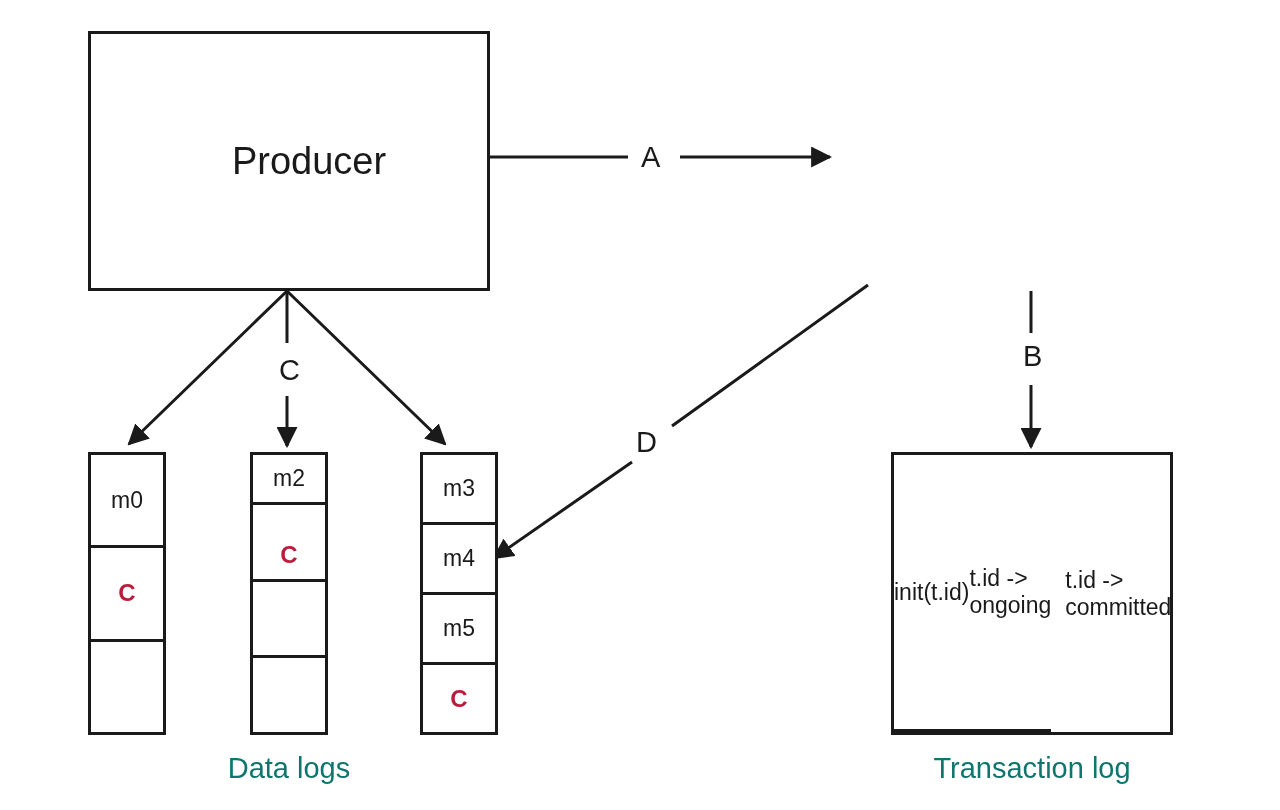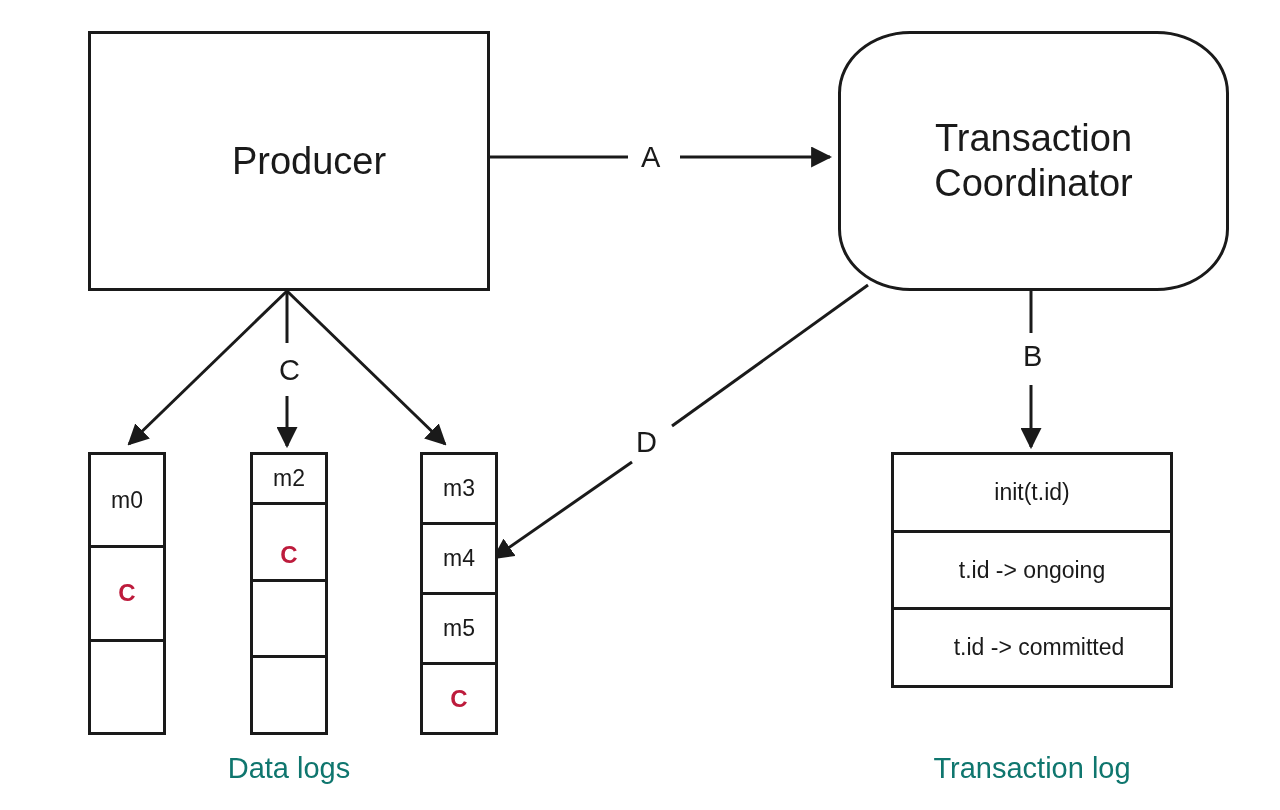--- a/index.html
+++ b/index.html
@@ -97,25 +97,25 @@
     font-size: 24px;
   }
 
   
   #transaction-log {
     position: absolute;
     box-sizing: border-box;
     left: 891px;
     top: 452px;
     width: 282px;
-    height: 236px;
+    height: 283px;
     border: 3px solid #1a1a1a;
     background: #ffffff;
     display: flex;
-    flex-direction: column;
+    flex-direction: row;
   }
   #transaction-log .log-row {
     flex: 1 1 0;
     box-sizing: border-box;
     border-bottom: 3px solid #1a1a1a;
     display: flex;
     align-items: center;
     justify-content: center;
     font-size: 23px;
     color: #1a1a1a;
@@ -194,24 +194,20 @@
     <g>
       <line x1="868" y1="285" x2="672" y2="426" stroke="#1a1a1a" stroke-width="3"></line>
       <line x1="632" y1="462" x2="494" y2="558" stroke="#1a1a1a" stroke-width="3" marker-end="url(#arrowhead)"></line>
     </g>
   </svg>
 
   <div class="node" id="producer-node">
     <span class="node-label">Producer</span>
   </div>
 
-  <div class="node" id="coordinator-node">
-    <span class="node-label">Transaction
-Coordinator</span>
-  </div>
 
   <div class="log-column" id="data-log-0">
     <div class="log-cell">m0</div>
     <div class="log-cell commit">C</div>
     <div class="log-cell"></div>
   </div>
 
   <div class="log-column" id="data-log-1">
     <div class="log-cell">m2</div>
     <div class="log-cell commit">C</div>

